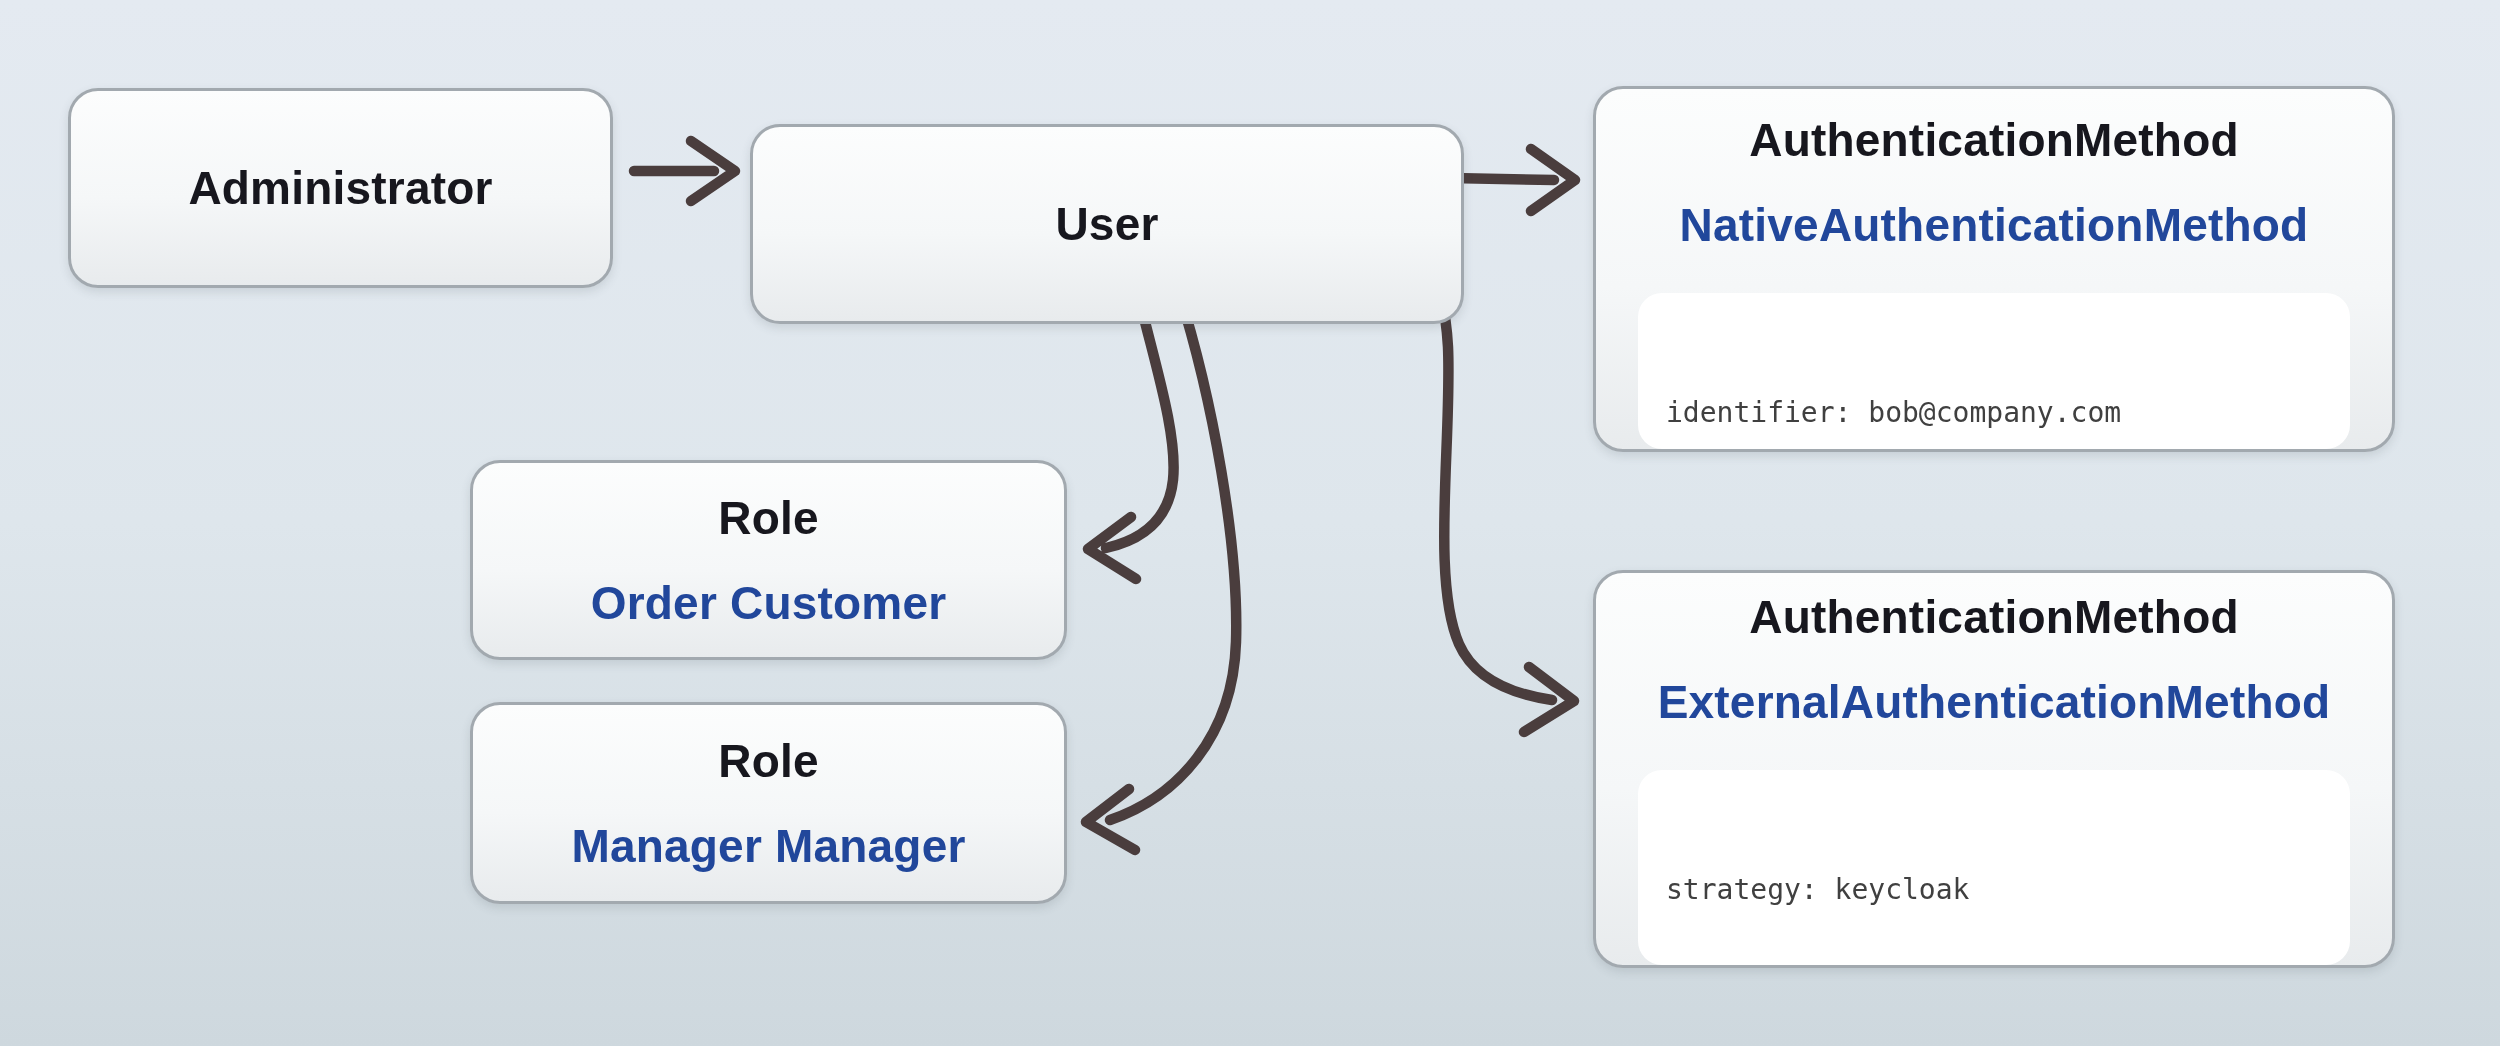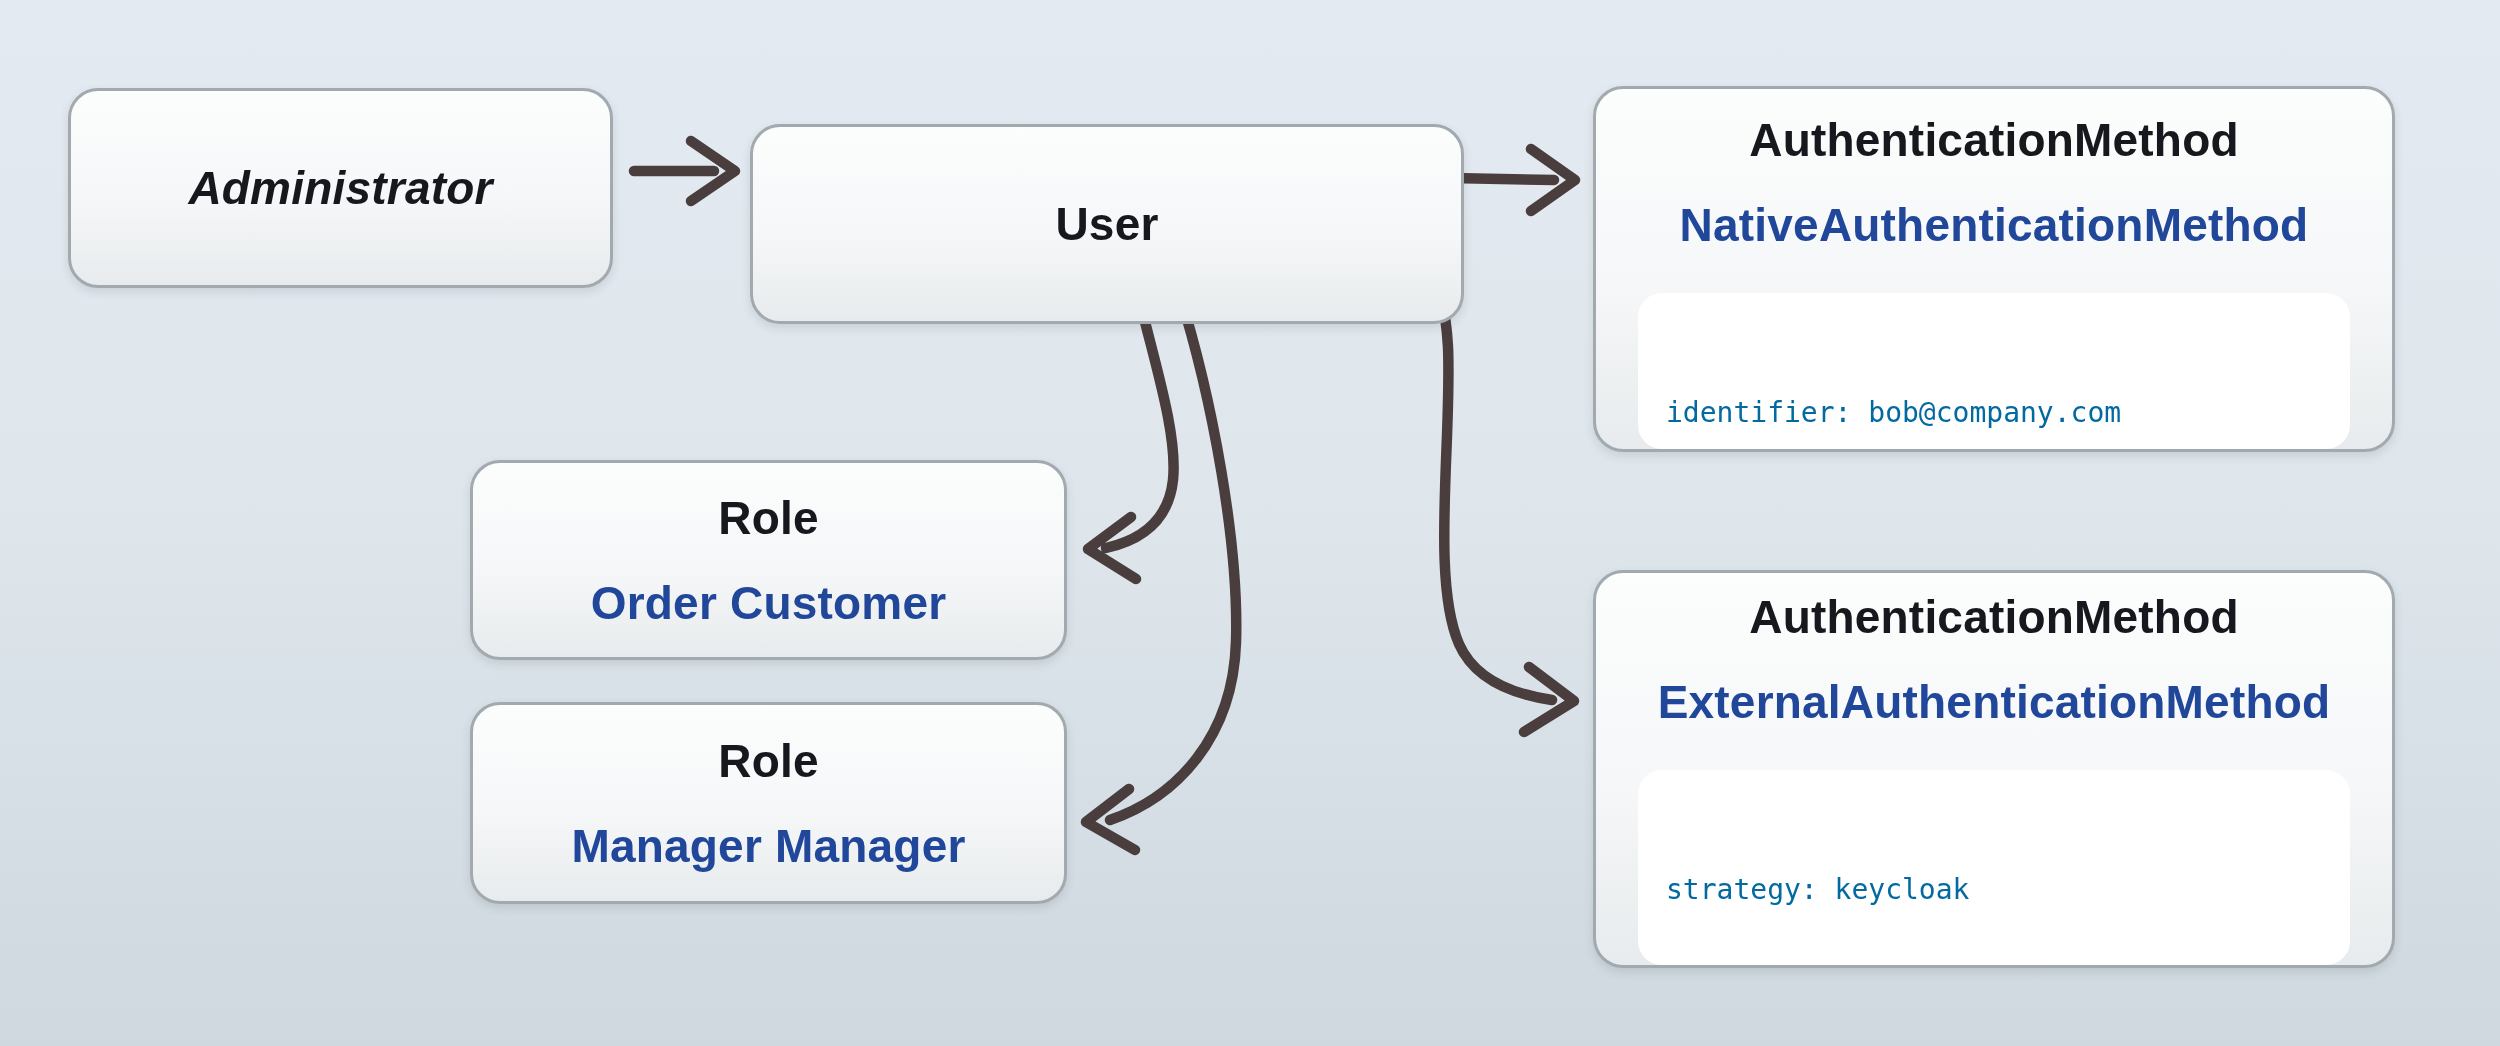--- a/index.html
+++ b/index.html
@@ -25,40 +25,40 @@
   }
   .value{
     font-size:46px;font-weight:700;color:#21479B;line-height:1;
     letter-spacing:.2px;white-space:nowrap;margin-top:39px;
   }
   .props{
     width:712px;margin-top:45px;align-self:center;box-sizing:border-box;
     background:#FFFFFF;border-radius:24px;
     padding:20px 10px 20px 28px;
     font-family:"DejaVu Sans Mono","Liberation Mono",monospace;
-    font-size:28px;line-height:40px;color:#0369a1;
+    font-size:28px;line-height:40px;color:#404040;
     white-space:pre;overflow:hidden;
   }
   .edges{position:absolute;left:0;top:0;pointer-events:none;}
   .edges path{fill:none;stroke:#4A3D3D;stroke-width:10.5;stroke-linecap:round;stroke-linejoin:round;}
 </style>
 </head>
 <body>
 
 <div id="canvas">
 
   <svg class="edges" width="2500" height="1046" viewBox="0 0 2500 1046">
     <path d="M 634 171 L 714 171 M 691 141 L 735 171 L 691 201"></path>
     <path d="M 1352 176 L 1554 180 M 1531 149 L 1575 180 L 1531 211"></path>
     <path d="M 1137 289 C 1152 355 1178 432 1173 480 C 1169 517 1146 539 1106 548 M 1131 517 L 1088 549 L 1136 579"></path>
     <path d="M 1178 289 C 1213 400 1239 545 1236 642 C 1233 737 1177 797 1110 820 M 1129 789 L 1086 822 L 1135 850"></path>
     <path d="M 1351 203 C 1418 219 1444 272 1448 347 C 1452 440 1431 580 1459 644 C 1474 678 1511 694 1552 700 M 1529 667 L 1574 701 L 1524 732"></path>
   </svg>
 
-  <div class="node" style="left:68px;top:88px;width:545px;height:200px;font-style:italic;">
+  <div class="node" style="left:68px;top:88px;width:545px;height:200px;">
     <div class="type">Administrator</div>
   </div>
 
   <div class="node" style="left:750px;top:88px;width:714px;height:200px;margin-top:36px;">
     <div class="type">User</div>
   </div>
 
   <div class="node node--props" style="left:1593px;top:86px;width:802px;height:366px;padding-top:28px;">
     <div class="type">AuthenticationMethod</div>
     <div class="value">NativeAuthenticationMethod</div>

